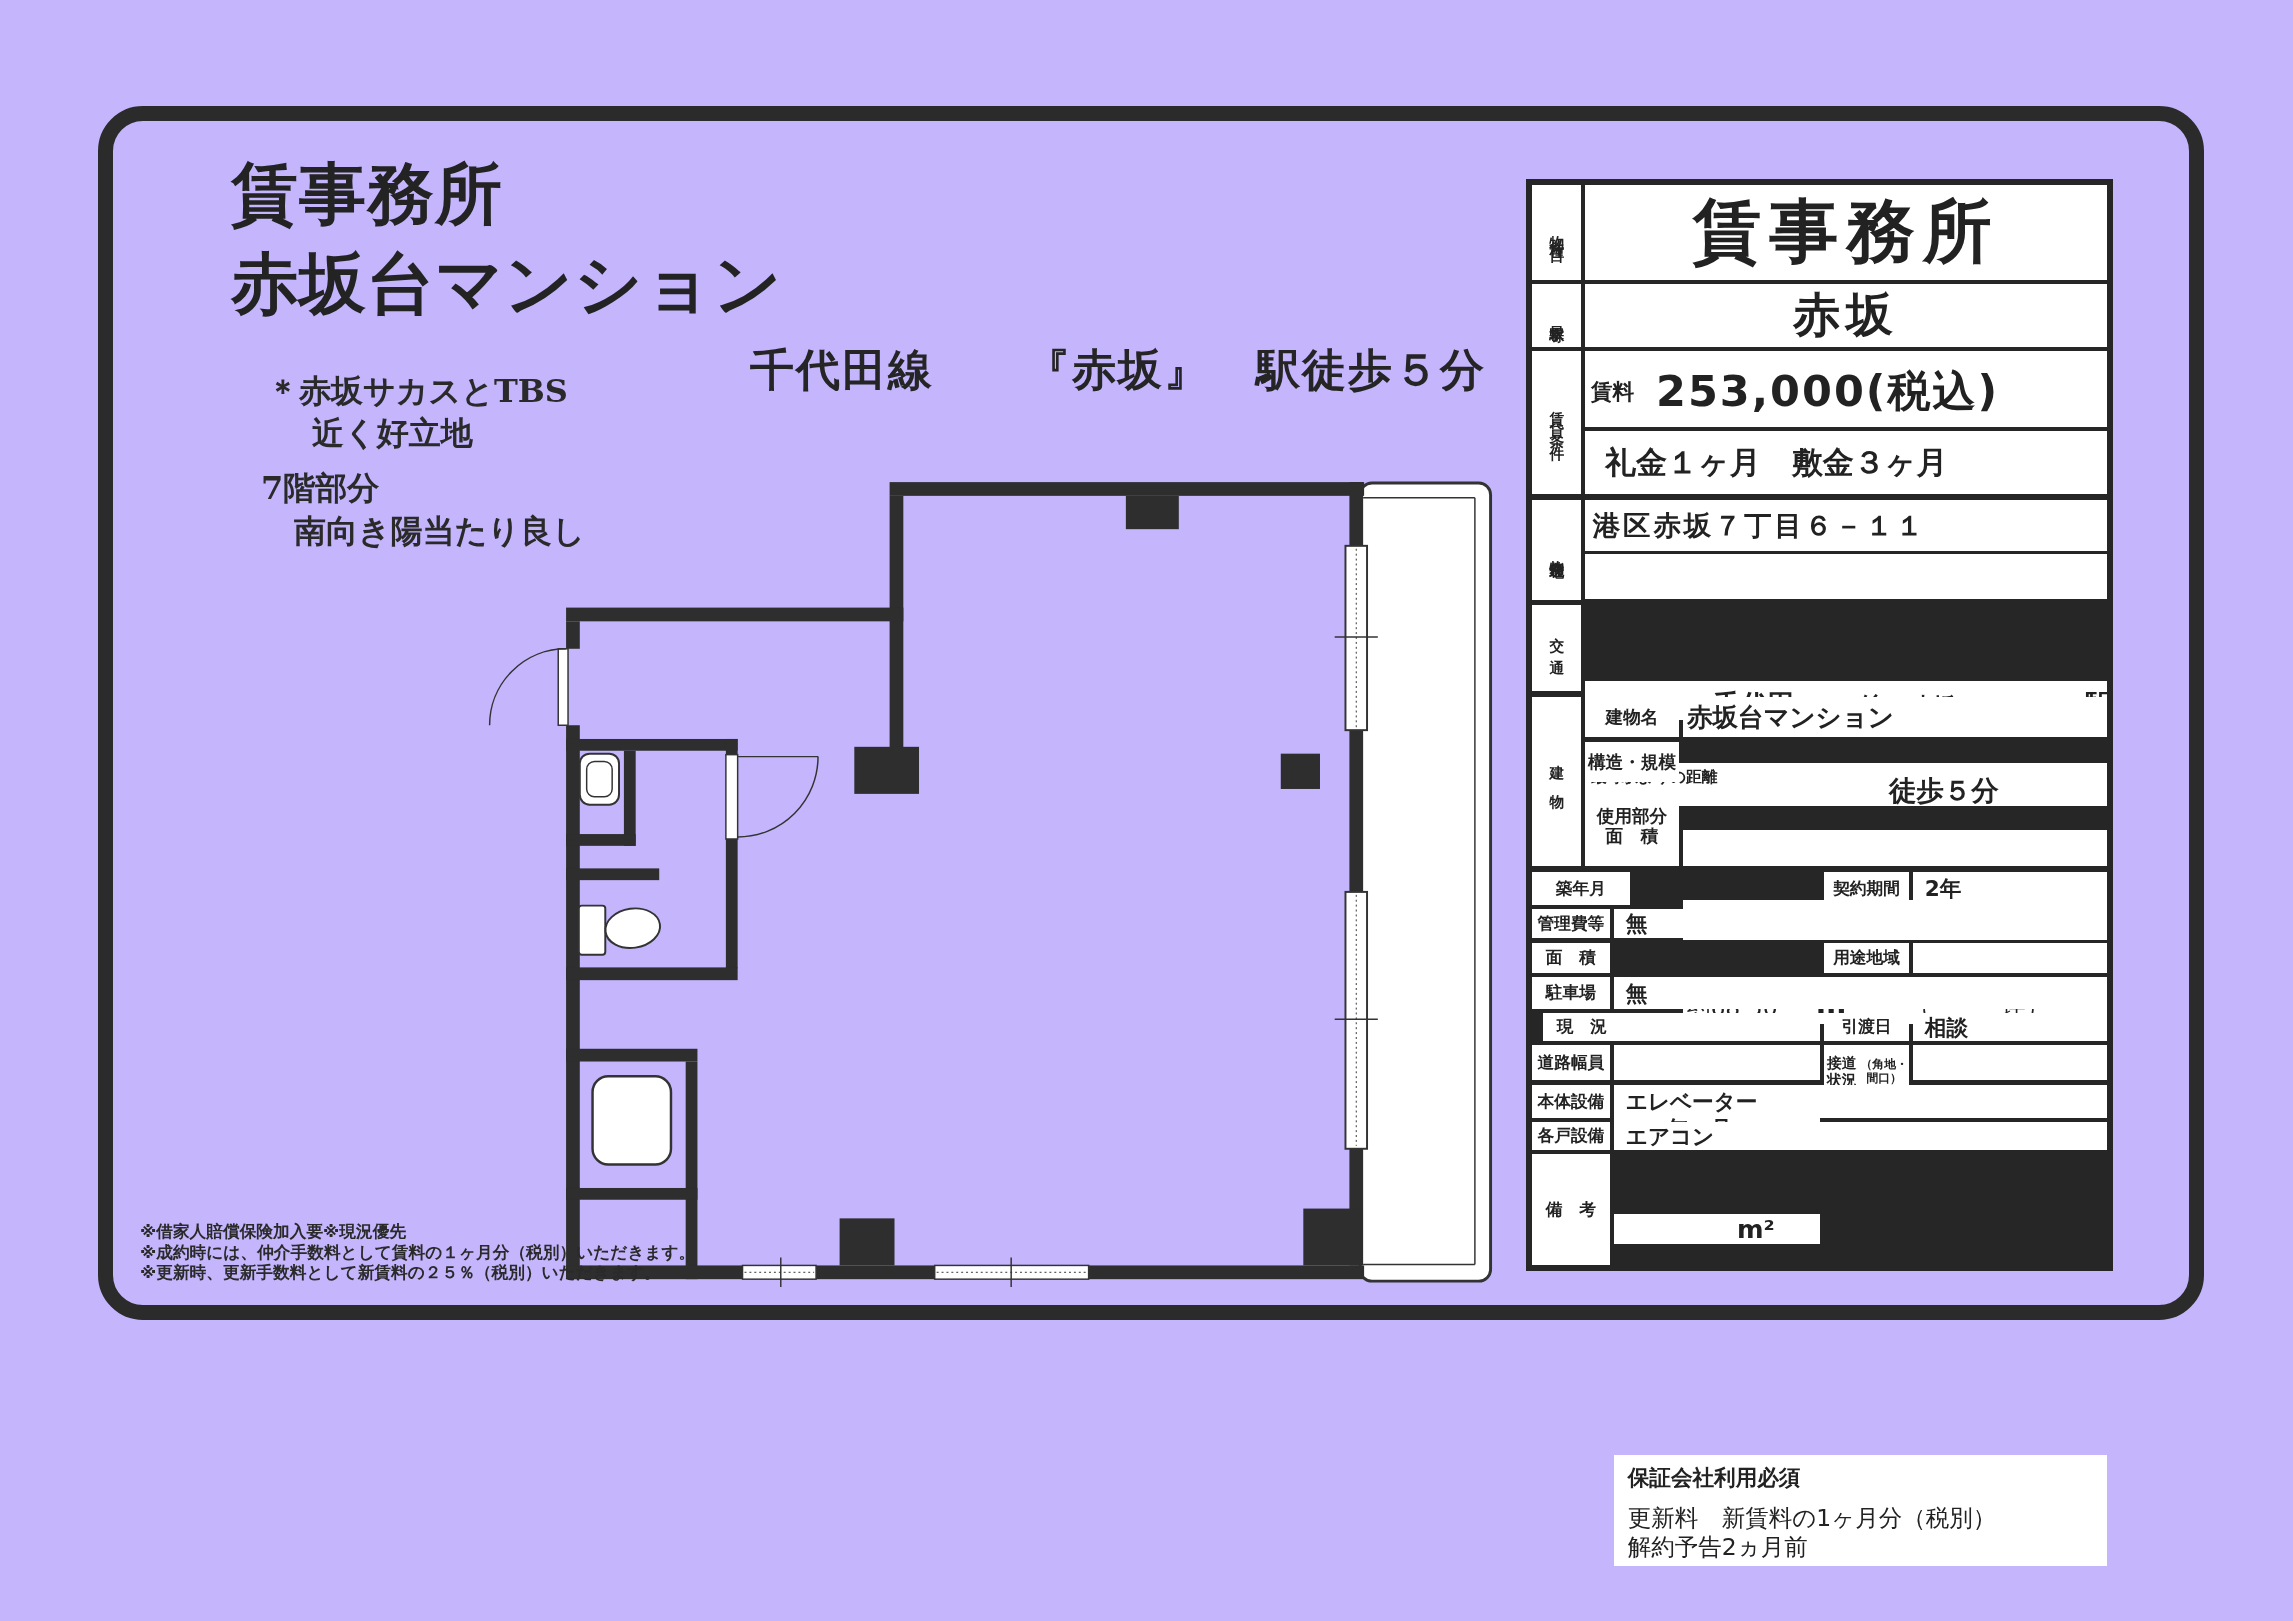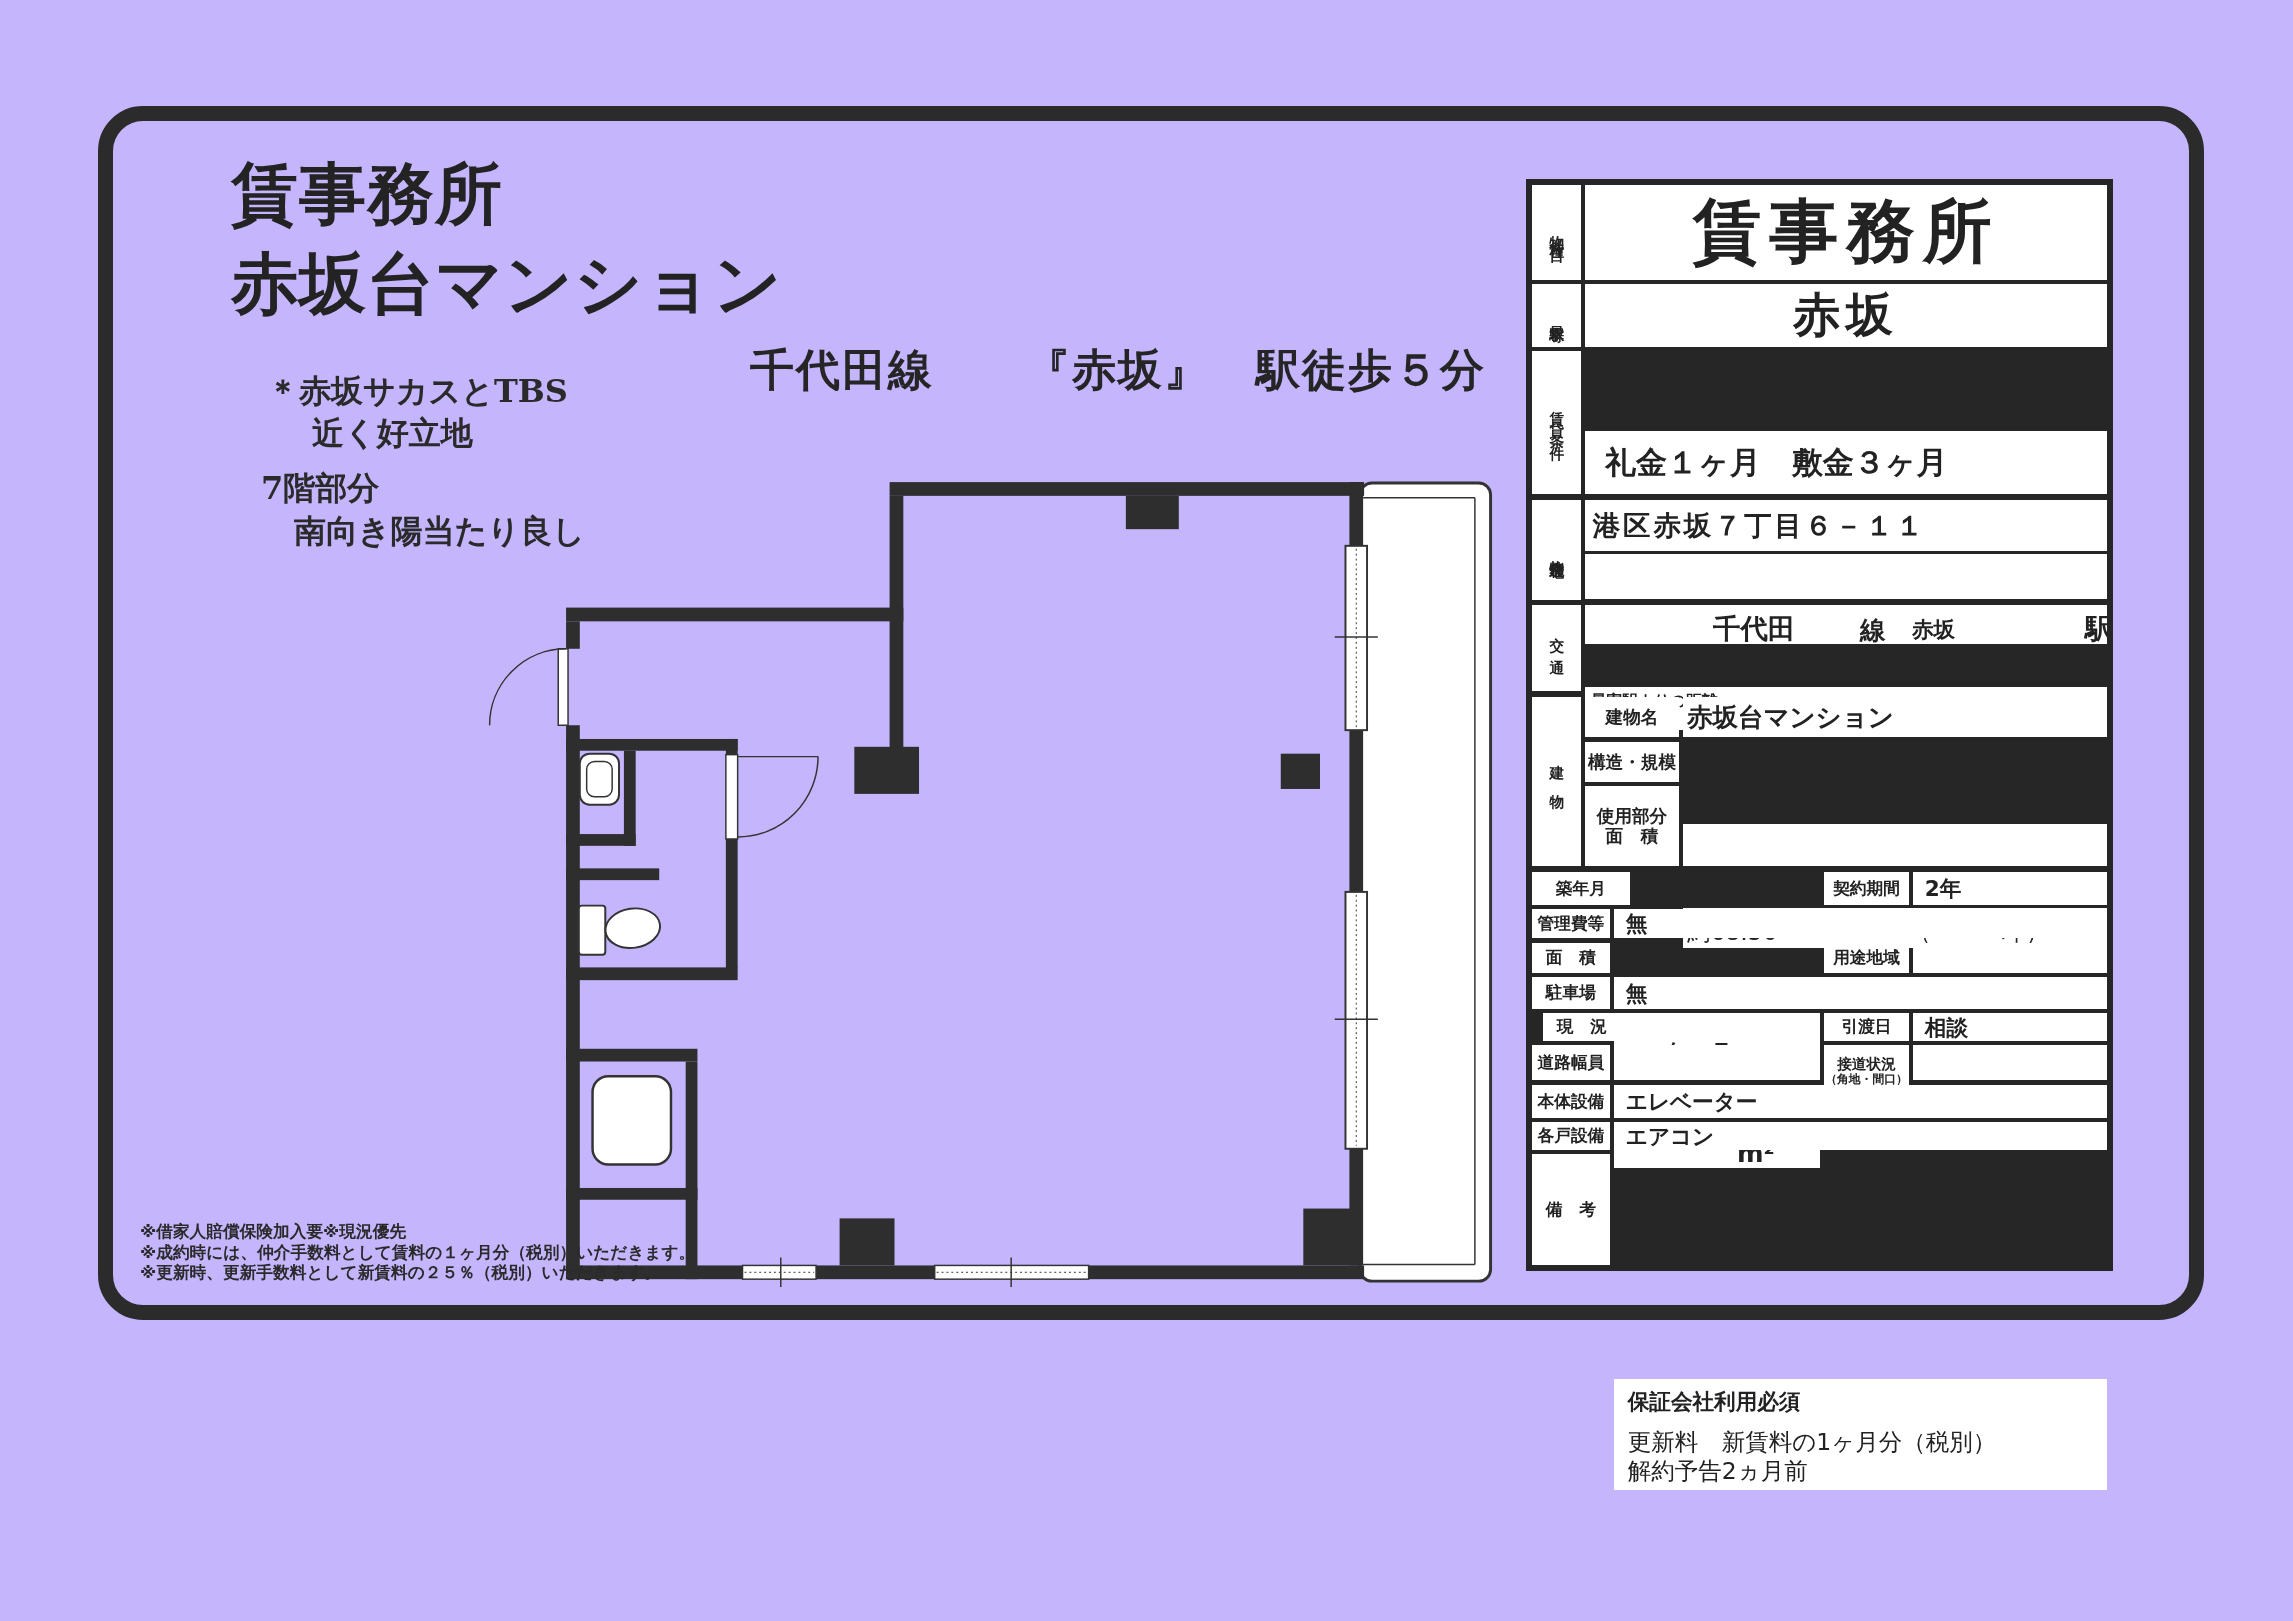--- a/index.html
+++ b/index.html
@@ -148,20 +148,25 @@
         <span>交通</span>
       </div>
     <div class="c vlab ls-bldg" style="left:5.9px;top:518px;width:49px;height:169px;">
         <span>建物</span>
       </div>
 
     <div class="c big" style="left:59px;top:5.9px;width:522px;height:95px;">賃事務所</div>
 
     <div class="c med" style="left:59px;top:105px;width:522px;height:63px;">赤坂</div>
 
+    <div class="c rel" style="left:59px;top:172px;width:522px;height:76px;">
+      <span class="cell-abs b" style="left:5.9px;top:25.5px;font-size:21.6px;">賃料</span>
+      <span class="cell-abs b" style="left:71px;top:11.8px;font-size:43px;letter-spacing:2px;">253,000(税込)</span>
+
+    </div>
 
     <div class="c" style="left:59px;top:252px;width:522px;height:63px;">
       <span class="b" style="padding-left:20px;font-size:31px;">礼金１ヶ月　敷金３ヶ月</span>
     </div>
 
     <div class="c" style="left:59px;top:321px;width:522px;height:51px;">
       <span class="b" style="padding-left:7.8px;font-size:27.4px;letter-spacing:2.9px;">港区赤坂７丁目６－１１</span>
     </div>
     <div class="c" style="left:59px;top:375px;width:522px;height:45px;"></div>
 
@@ -219,21 +224,21 @@
     <div class="c rowlab" style="left:5.9px;top:798px;width:78px;height:32px;">駐車場</div>
     <div class="c val pad" style="left:88px;top:798px;width:493px;height:32px;">無</div>
 
     <div class="c rowlab" style="left:5.9px;top:834px;width:78px;height:28px;margin-left:11px;">現　況</div>
     <div class="c val pad" style="left:88px;top:834px;width:206px;height:28px;"></div>
     <div class="c rowlab" style="left:298px;top:834px;width:85px;height:28px;">引渡日</div>
     <div class="c val pad" style="left:387px;top:834px;width:194px;height:28px;">相談</div>
 
     <div class="c rowlab" style="left:5.9px;top:866px;width:78px;height:35px;">道路幅員</div>
     <div class="c val pad" style="left:88px;top:866px;width:206px;height:35px;"></div>
-    <div class="c rowlab" style="left:298px;top:866px;width:85px;height:53px;flex-direction:column;justify-content:center;">
+    <div class="c rowlab" style="left:298px;top:866px;width:85px;height:53px;flex-direction:row;justify-content:center;">
       <span style="font-size:14.7px;">接道状況</span>
       <span style="font-size:11.8px;">（角地・間口）</span>
     </div>
     <div class="c val pad" style="left:387px;top:866px;width:194px;height:35px;"></div>
 
     <div class="c rowlab" style="left:5.9px;top:906px;width:78px;height:33px;">本体設備</div>
     <div class="c val pad" style="left:88px;top:906px;width:493px;height:33px;">エレベーター</div>
 
     <div class="c rowlab" style="left:5.9px;top:943px;width:78px;height:28px;">各戸設備</div>
     <div class="c val pad" style="left:88px;top:943px;width:493px;height:28px;">エアコン</div>

